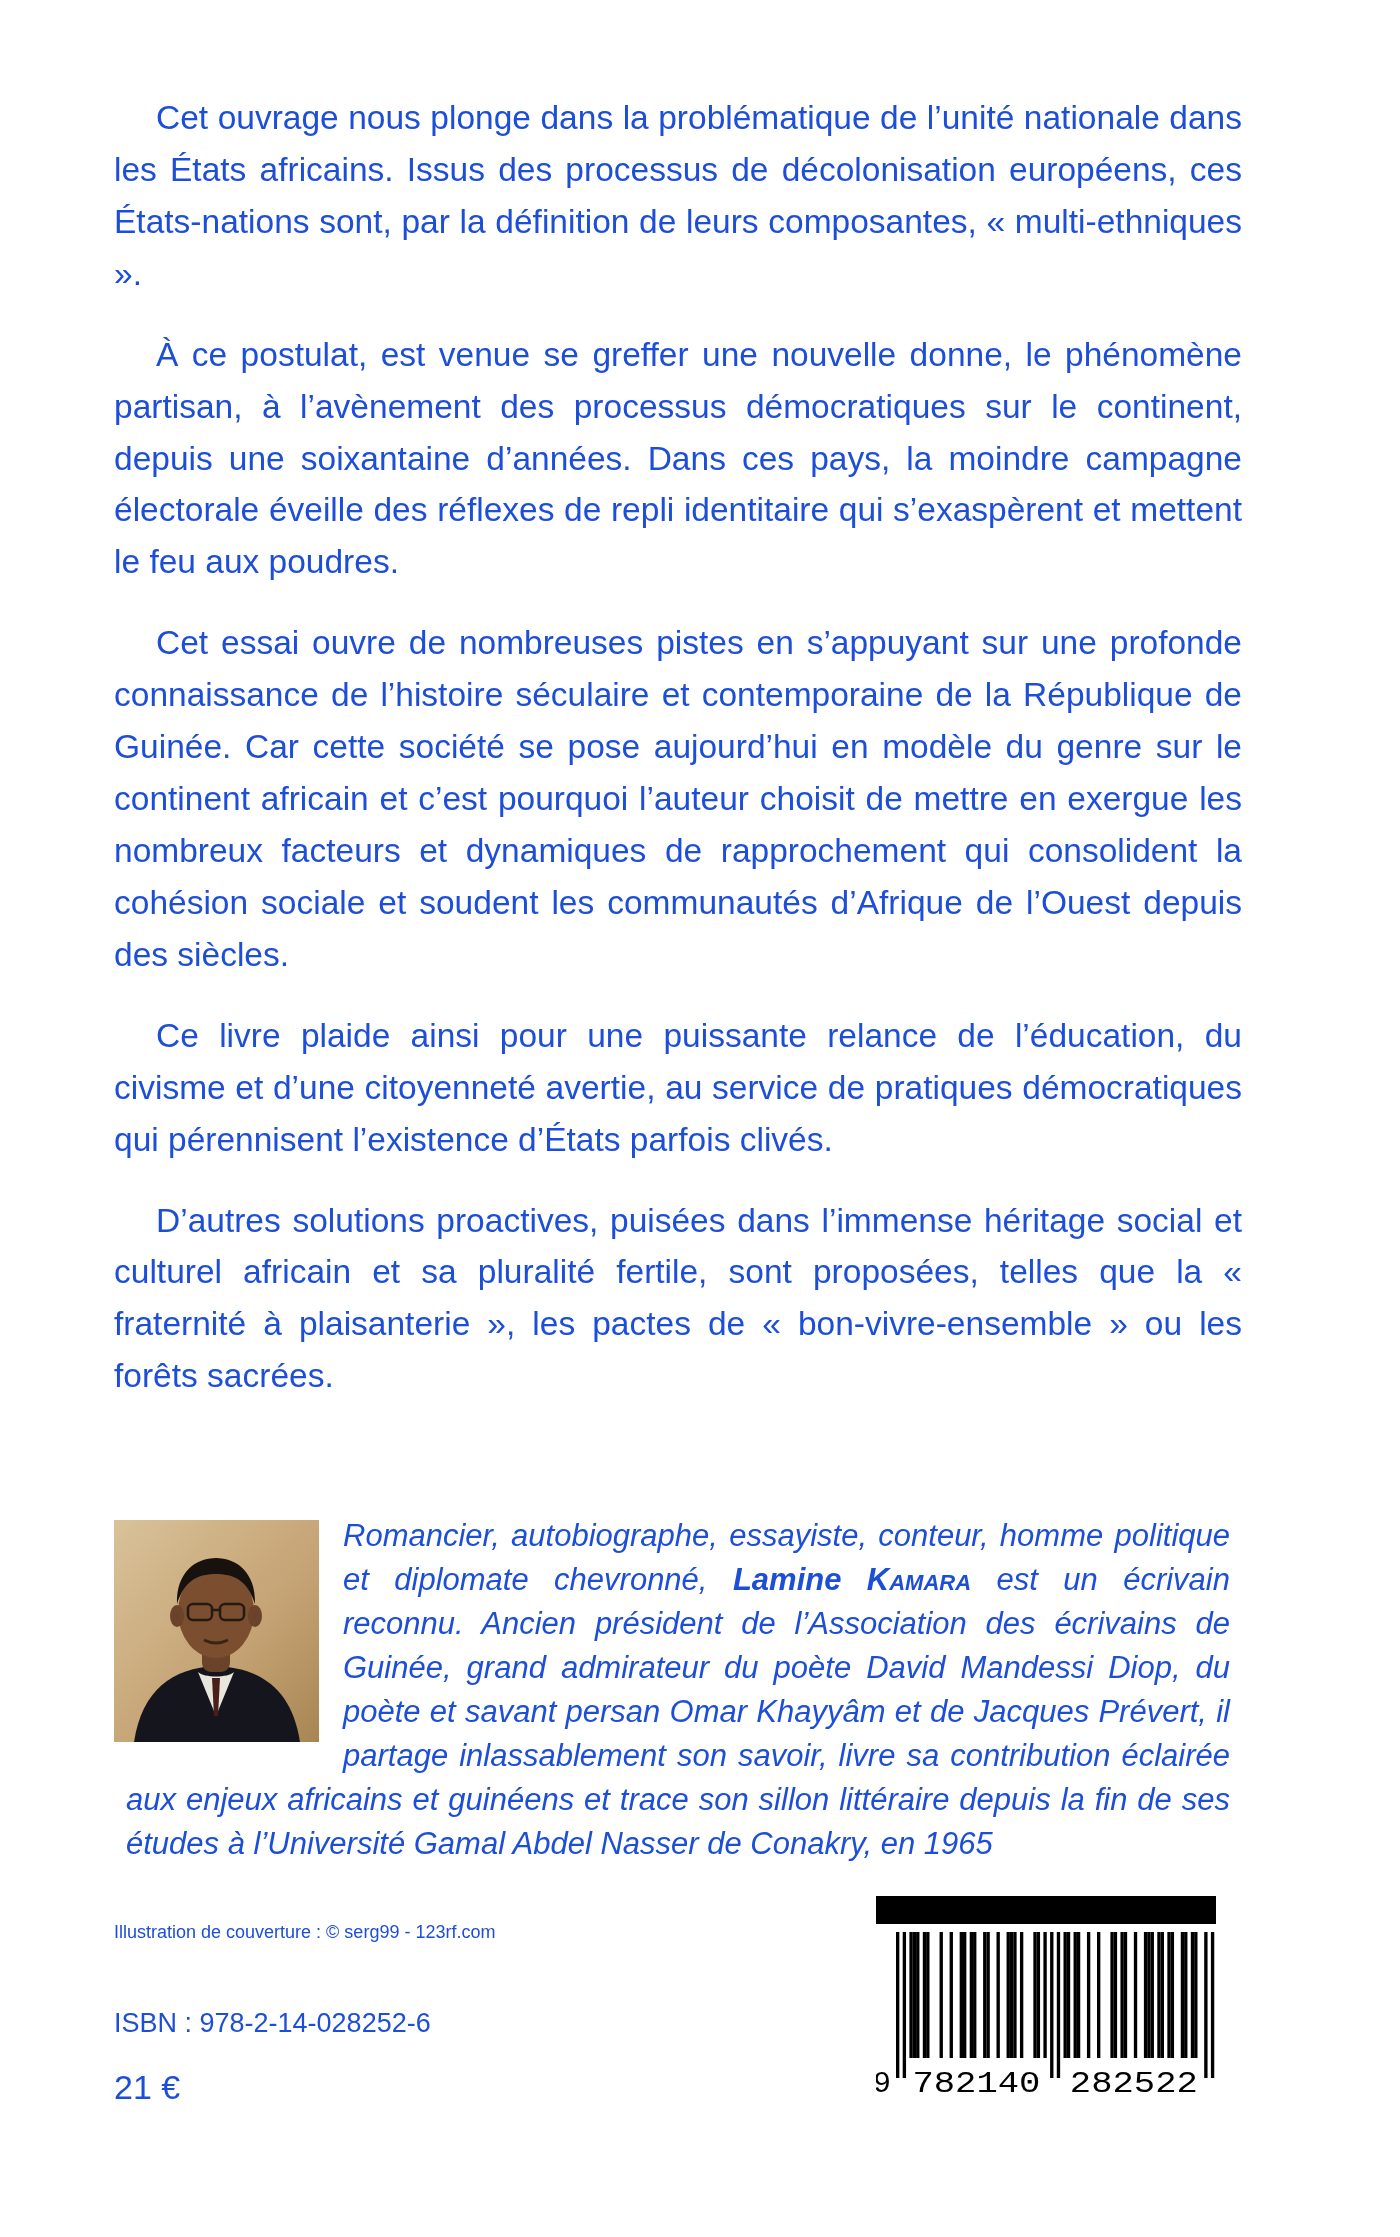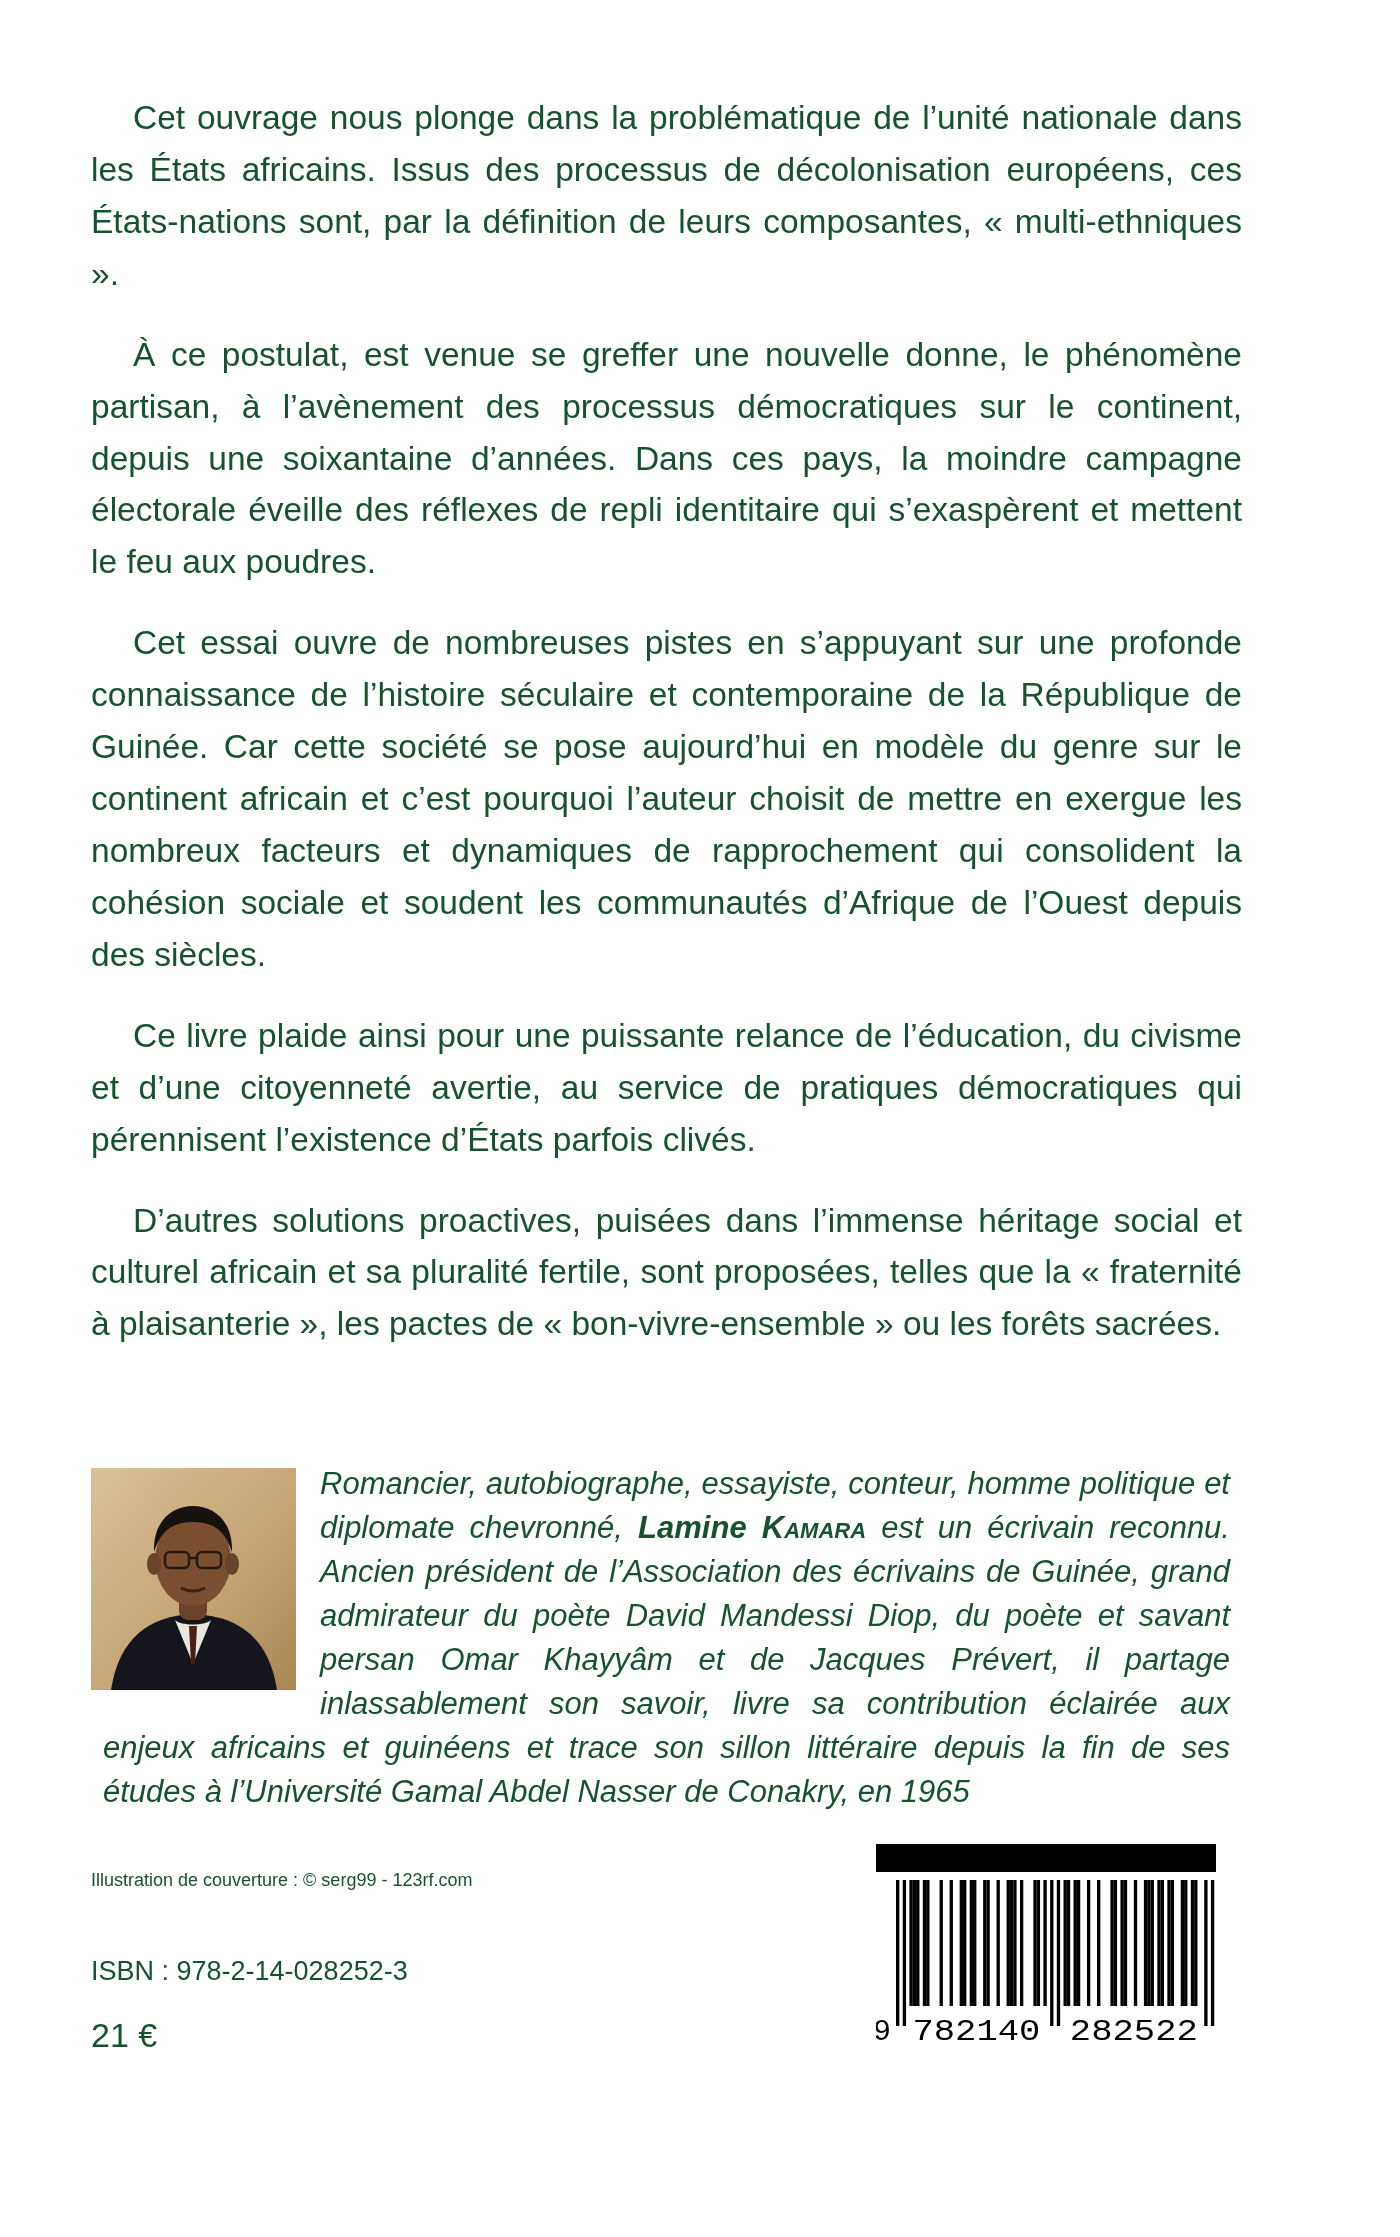--- a/index.html
+++ b/index.html
@@ -6,23 +6,23 @@
     margin: 0;
     padding: 0;
     background: #ffffff;
   }
   .page {
     position: relative;
     width: 1400px;
     height: 2193px;
     box-sizing: border-box;
     background: #ffffff;
-    padding: 92px 158px 0 91px;
+    padding: 92px 158px 0 114px;
     font-family: "Liberation Sans", sans-serif;
-    color: #14532d;
+    color: #1d4ed8;
     overflow: hidden;
   }
   .synopsis p {
     font-size: 33.5px;
     line-height: 1.55;
     text-align: justify;
     text-indent: 42px;
     margin: 0 0 29px 0;
     font-weight: 400;
   }
@@ -132,21 +132,21 @@
         <line x1="98" y1="90" x2="106" y2="90" stroke="#241a12" stroke-width="2.5"></line>
 
         <path d="M 90 120 Q 102 126 114 120" fill="none" stroke="#3a2315" stroke-width="3"></path>
       </svg>
     </div>
     <p class="bio-text"><span>Romancier, autobiographe, essayiste, conteur, homme politique et diplomate chevronné, </span><span class="author-name"><span>Lamine </span><span class="smallcaps">Kamara</span></span><span> est un écrivain reconnu. Ancien président de l’Association des écrivains de Guinée, grand admirateur du poète David Mandessi Diop, du poète et savant persan Omar Khayyâm et de Jacques Prévert, il partage inlassablement son savoir, livre sa contribution éclairée aux enjeux africains et guinéens et trace son sillon littéraire depuis la fin de ses études à l’Université Gamal Abdel Nasser de Conakry, en 1965</span></p>
   </div>
 
   <div class="footer">
     <p class="credit">Illustration de couverture : © serg99 - 123rf.com</p>
-    <p class="isbn">ISBN : 978-2-14-028252-3</p>
+    <p class="isbn">ISBN : 978-2-14-028252-6</p>
     <p class="price">21 €</p>
     <div class="barcode">
       <svg id="barcode-svg" width="340" height="200" viewBox="0 0 340 200" xmlns="http://www.w3.org/2000/svg">
           <rect x="0" y="0" width="340" height="28" fill="#000"></rect>
           <rect x="20.00" y="36" width="3.35" height="146" fill="#000"></rect>
           <rect x="26.70" y="36" width="3.35" height="146" fill="#000"></rect>
           <rect x="33.40" y="36" width="3.35" height="126" fill="#000"></rect>
           <rect x="36.75" y="36" width="3.35" height="126" fill="#000"></rect>
           <rect x="40.10" y="36" width="3.35" height="126" fill="#000"></rect>
           <rect x="46.80" y="36" width="3.35" height="126" fill="#000"></rect>

